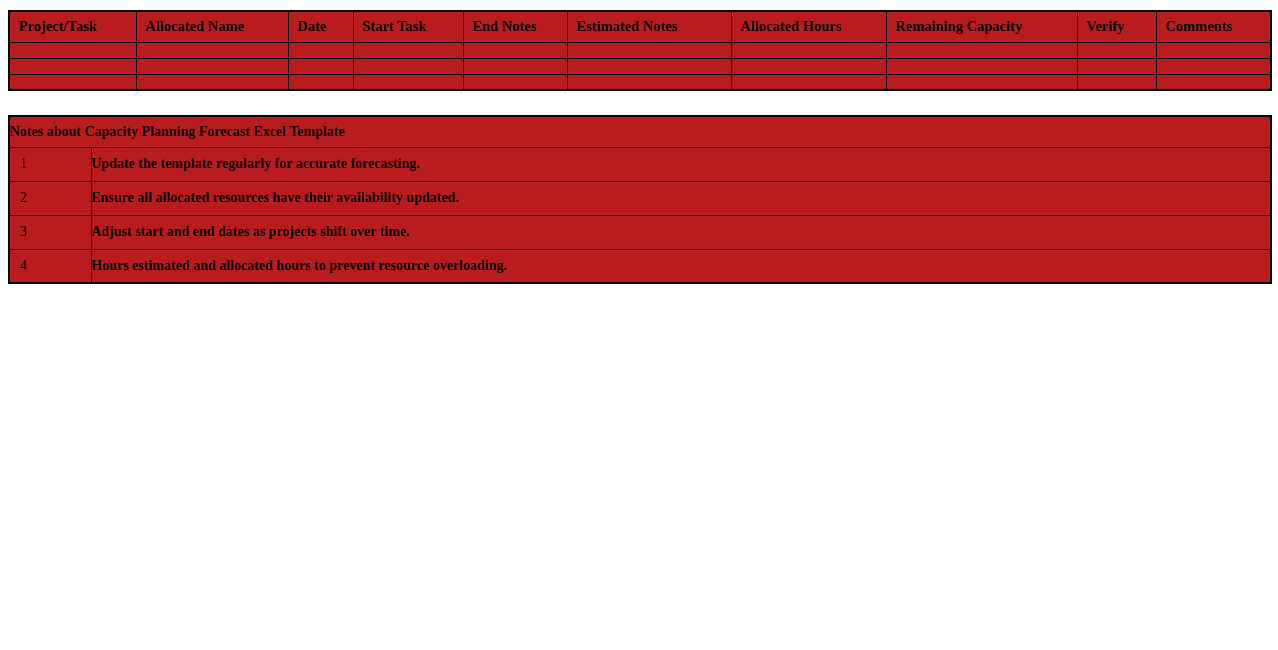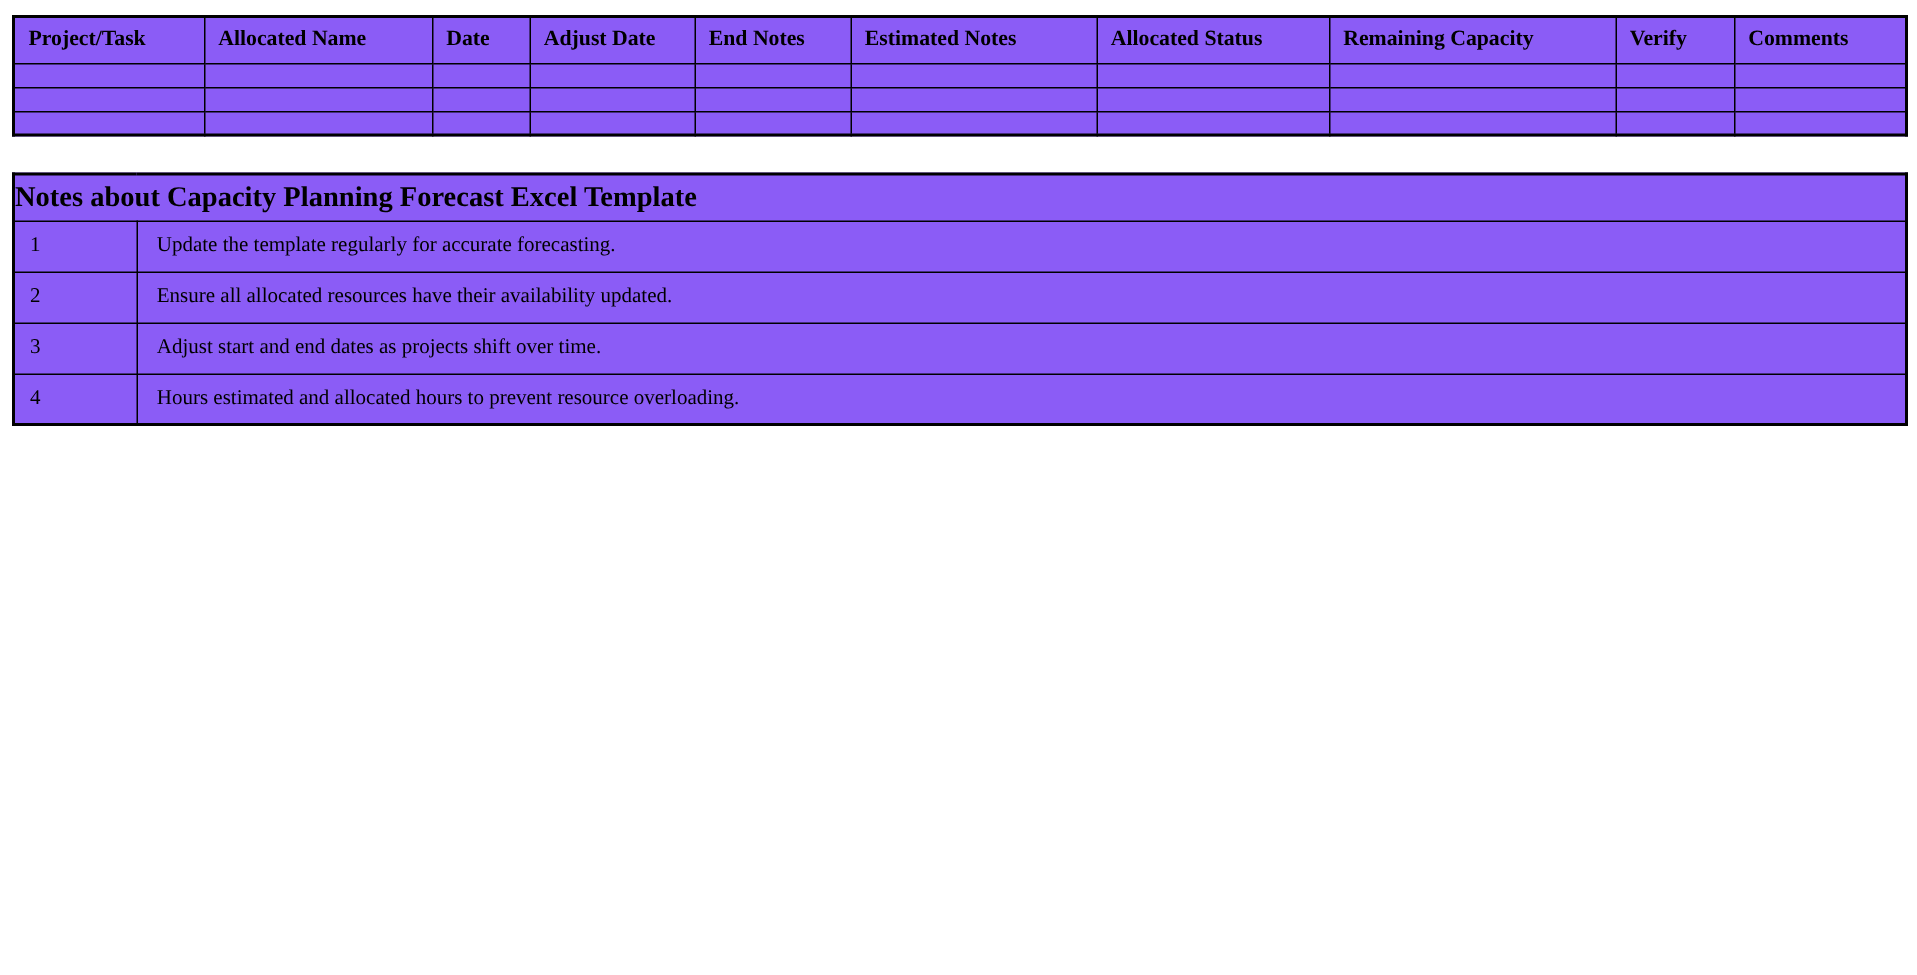--- a/index.html
+++ b/index.html
@@ -15,21 +15,21 @@
     height: 650px;
     overflow: hidden;
   }
   .page {
     padding: 10px 8px 0 8px;
   }
   table {
     border-collapse: collapse;
     table-layout: fixed;
     width: 1262px;
-    background: #8b5cf6;
+    background: #b91c1c;
   }
   table.capacity-table,
   table.notes-table {
     border: 2px solid #000000;
   }
   th, td {
     border: 1px solid #000000;
     padding: 0;
     vertical-align: middle;
     overflow: hidden;
@@ -42,35 +42,35 @@
     font-weight: bold;
     text-align: left;
     padding-left: 9px;
   }
   .capacity-table td.empty-cell {
     height: 16px;
   }
   
   .notes-table th.notes-title-cell {
     height: 31px;
-    font-size: 19px;
+    font-size: 14px;
     font-weight: bold;
     text-align: left;
   }
   .notes-table td {
     height: 34px;
     font-size: 14px;
     font-weight: normal;
     text-align: left;
   }
   .notes-table td.note-number-cell {
     padding-left: 10px;
   }
   .notes-table td.note-text-cell {
-    padding-left: 13px;
+    font-weight: bold;
   }
   .table-gap {
     height: 24px;
   }
 </style>
 </head>
 <body>
 
 <div class="page">
 
@@ -85,24 +85,24 @@
       <col style="width:155px">
       <col style="width:191px">
       <col style="width:79px">
       <col style="width:115px">
     </colgroup>
     <thead>
       <tr>
         <th>Project/Task</th>
         <th>Allocated Name</th>
         <th>Date</th>
-        <th>Adjust Date</th>
+        <th>Start Task</th>
         <th>End Notes</th>
         <th>Estimated Notes</th>
-        <th>Allocated Status</th>
+        <th>Allocated Hours</th>
         <th>Remaining Capacity</th>
         <th>Verify</th>
         <th>Comments</th>
       </tr>
     </thead>
     <tbody>
       <tr>
         <td class="empty-cell"></td>
         <td class="empty-cell"></td>
         <td class="empty-cell"></td>

